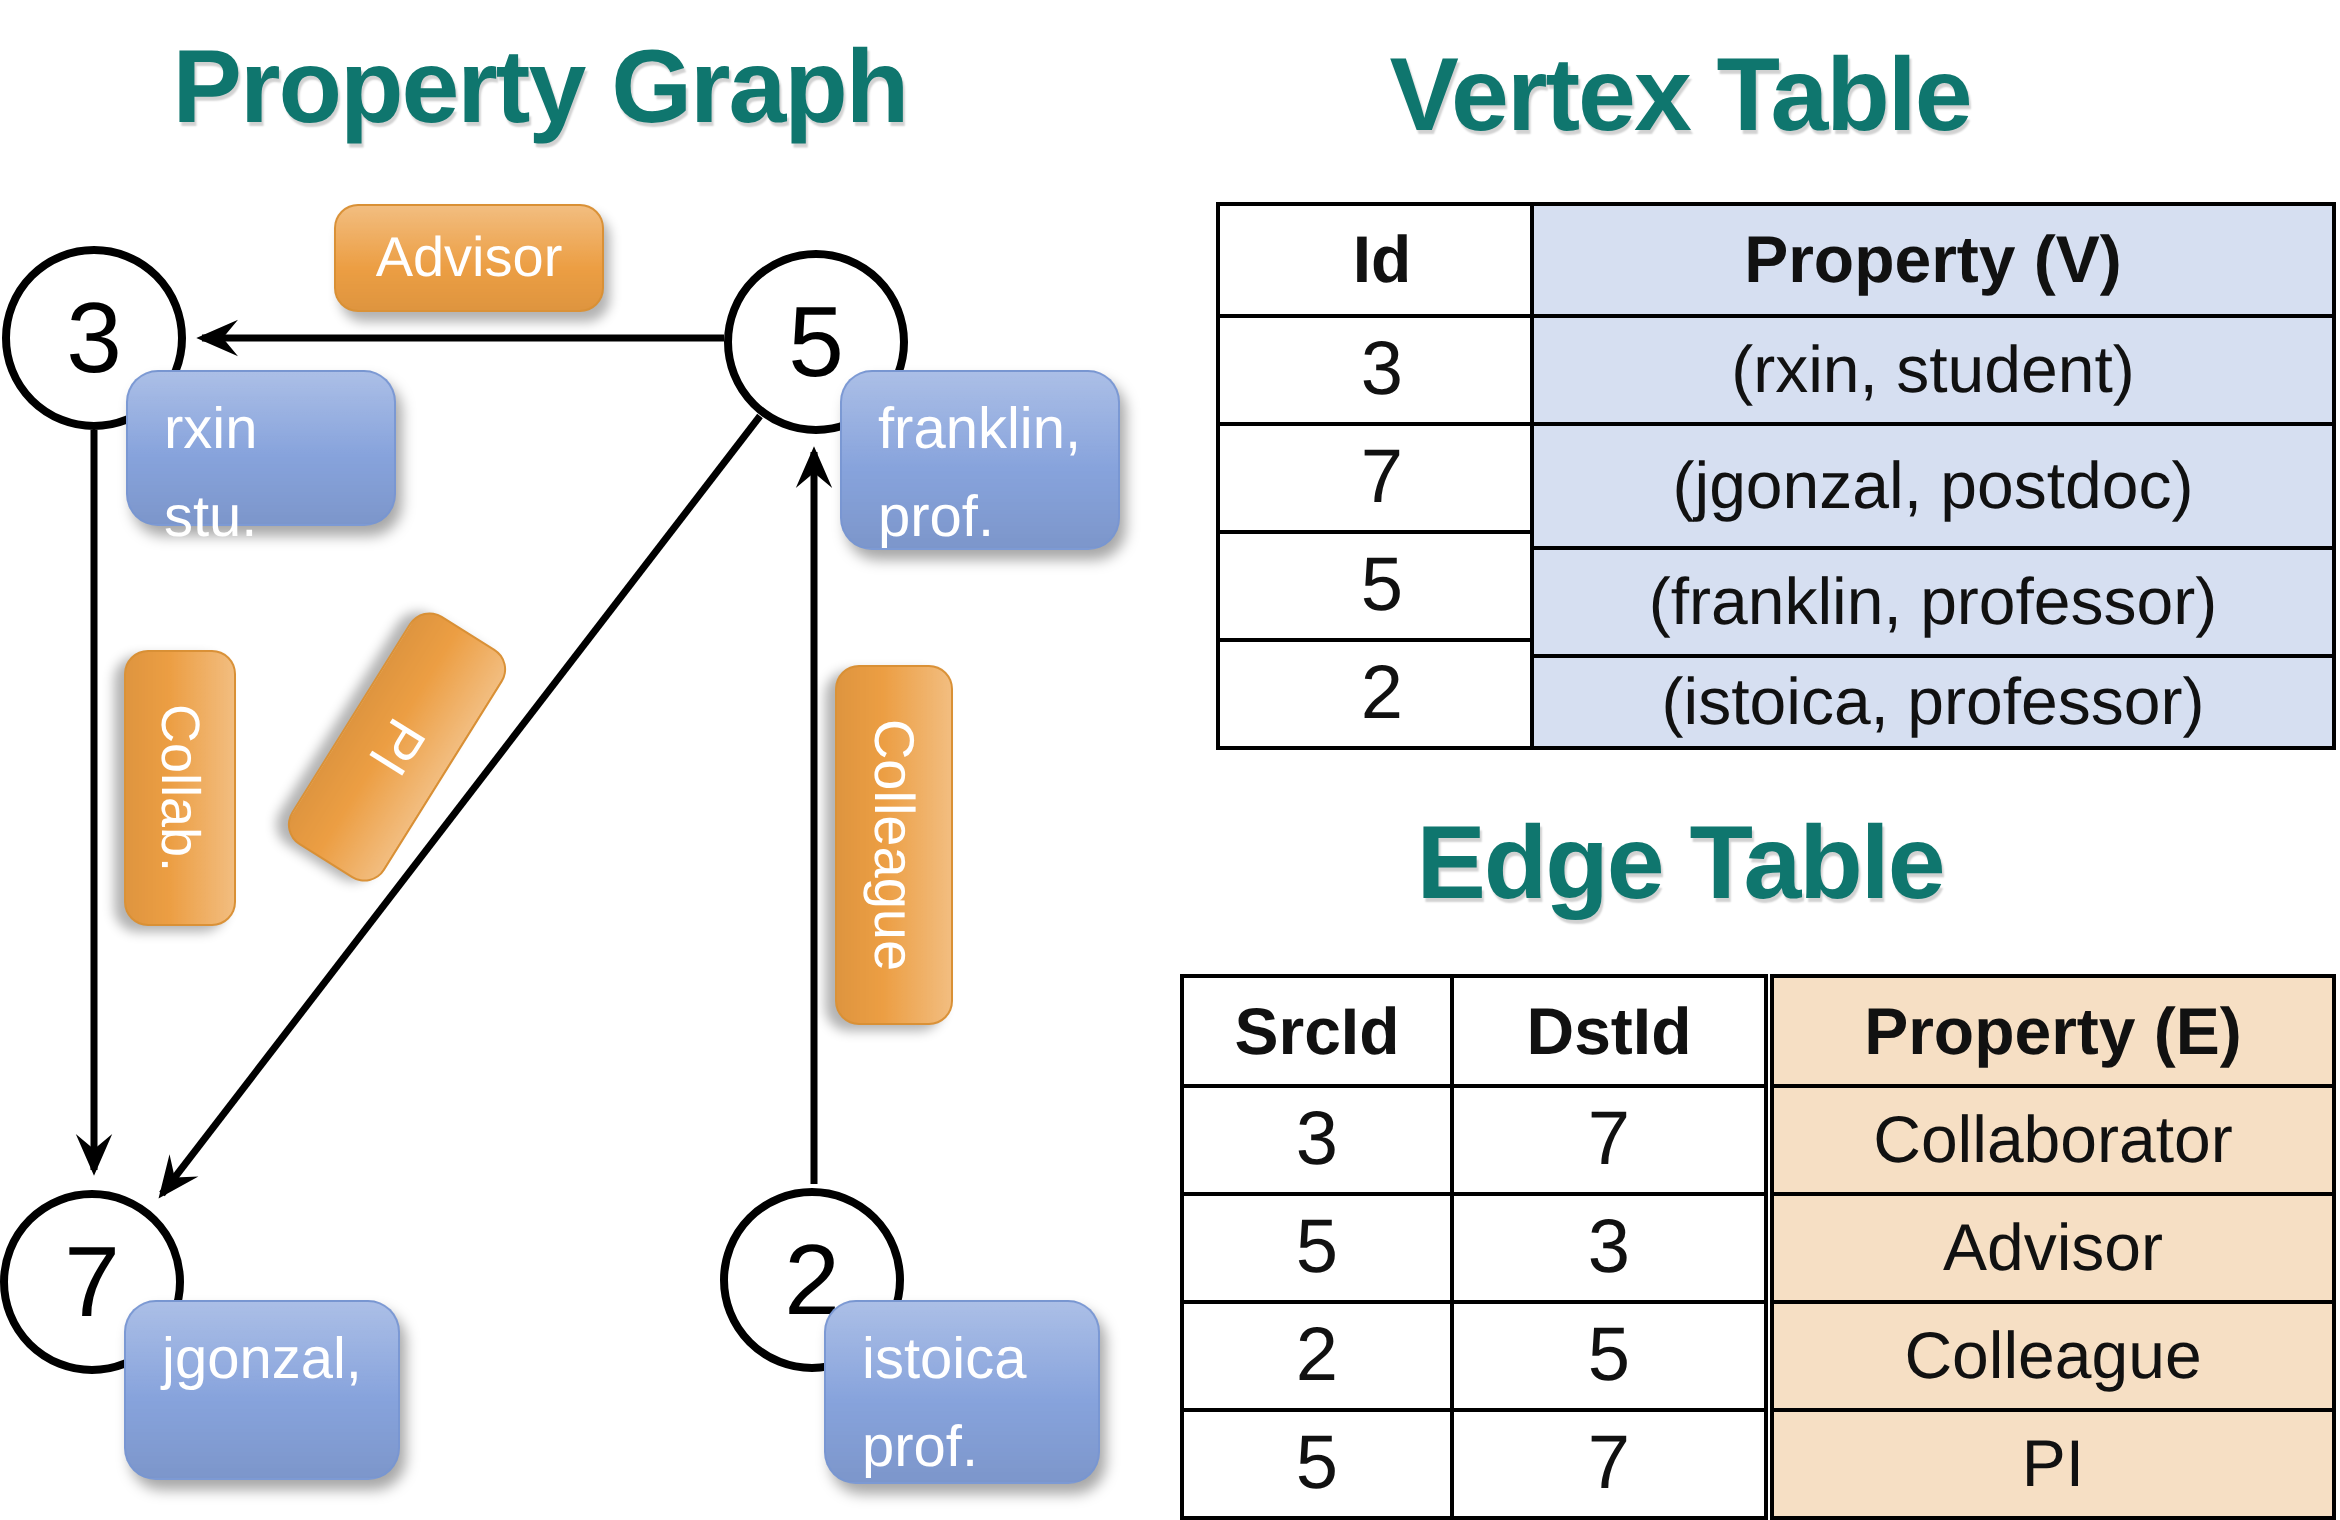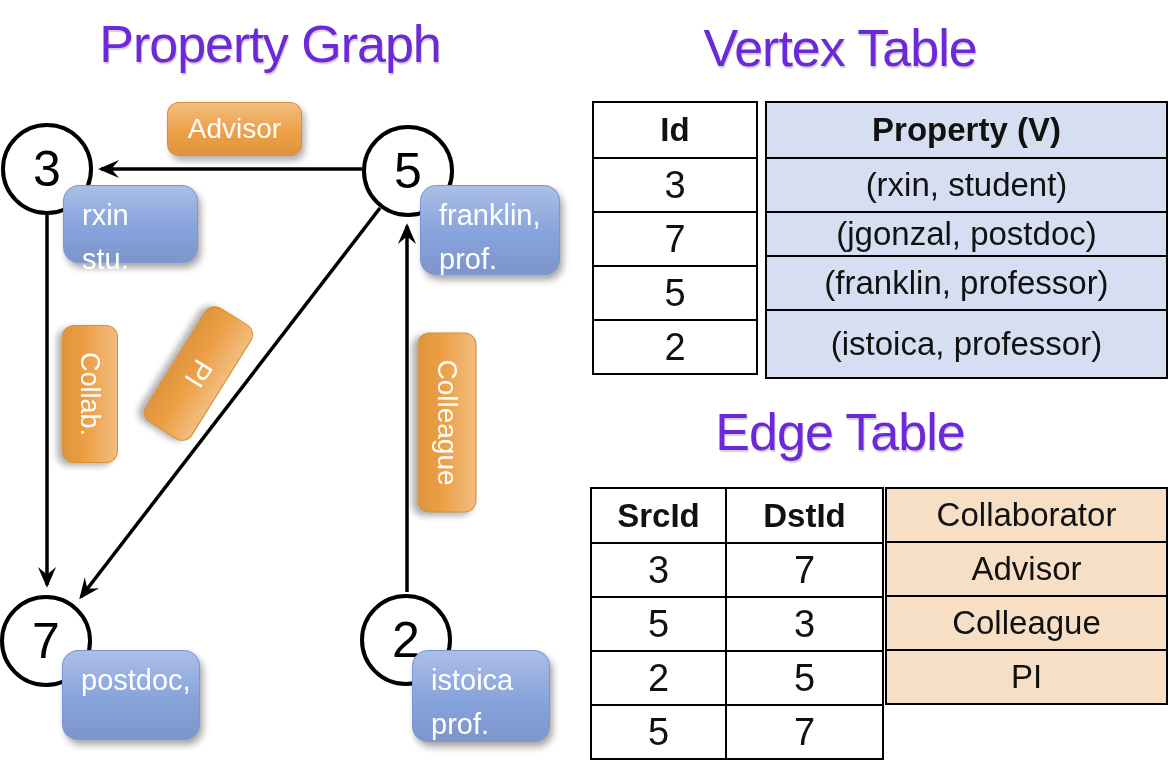--- a/index.html
+++ b/index.html
@@ -1,22 +1,22 @@
 <!DOCTYPE html>
 <html style="--edge-label-orange: #EC9E43; --node-property-blue: #87A3DC; --vertex-property-bg: #D6DFF1; --edge-property-bg: #F6DFC4;"><head>
 <meta charset="utf-8">
 <style>
   html,body { margin:0; padding:0; background:#fff; }
   .canvas {
     position:relative; width:1170px; height:760px; background:#fff;
     font-family:"Liberation Sans", sans-serif; overflow:hidden;
   }
   .big-title {
-    position:absolute; text-align:center; font-size:52px; font-weight:400;
-    color:#6d28d9; letter-spacing:-1px; white-space:nowrap;
+    position:absolute; text-align:center; font-size:52px; font-weight:700;
+    color:#0f766e; letter-spacing:-1px; white-space:nowrap;
     text-shadow:1px 2px 1px rgba(0,0,0,0.18);
   }
   
   .edges { position:absolute; left:0; top:0; }
   .edges line { stroke:#000; stroke-width:3.5; }
   .node {
     position:absolute; width:92px; height:92px; box-sizing:border-box;
     border:4px solid #000; border-radius:50%; background:#fff;
     display:flex; align-items:center; justify-content:center;
     font-size:50px; color:#000;
@@ -99,30 +99,30 @@
 
   <div class="vprop" style="left:63px; top:185px; width:135px; height:78px;">
     <div>rxin</div>
     <div>stu.</div>
   </div>
   <div class="vprop" style="left:420px; top:185px; width:140px; height:90px;">
     <div>franklin,</div>
     <div>prof.</div>
   </div>
   <div class="vprop" style="left:62px; top:650px; width:138px; height:90px;">
-    <div>postdoc,</div>
+    <div>jgonzal,</div>
   </div>
   <div class="vprop" style="left:412px; top:650px; width:138px; height:92px;">
     <div>istoica</div>
     <div>prof.</div>
   </div>
 
   <div class="big-title" style="left:565px; top:18px; width:550px;">Vertex Table</div>
 
-  <table class="tbl" style="left:592px; top:101px; width:166px;">
+  <table class="tbl" style="left:608px; top:101px; width:166px;">
     <tbody>
         <tr style="height:56px;">
           <td class="hdr">Id</td>
         </tr>
     <tr style="height:54px;">
           <td class="num">3</td>
         </tr>
     <tr style="height:54px;">
           <td class="num">7</td>
         </tr>
@@ -136,27 +136,27 @@
     </table>
 
   <table class="tbl vbg" style="left:765px; top:101px; width:403px;">
     <tbody>
         <tr style="height:56px;">
           <td class="hdr">Property (V)</td>
         </tr>
     <tr style="height:54px;">
           <td>(rxin, student)</td>
         </tr>
-    <tr style="height:44px;">
+    <tr style="height:62px;">
           <td>(jgonzal, postdoc)</td>
         </tr>
     <tr style="height:54px;">
           <td>(franklin, professor)</td>
         </tr>
-    <tr style="height:68px;">
+    <tr style="height:46px;">
           <td>(istoica, professor)</td>
         </tr>
   </tbody>
     </table>
 
   <div class="big-title" style="left:565px; top:402px; width:550px;">Edge Table</div>
 
   <table class="tbl" style="left:590px; top:487px; width:292px;">
     <colgroup>
         <col style="width:135px;">
@@ -181,20 +181,23 @@
     </tr>
     <tr style="height:54px;">
       <td class="num">5</td>
       <td class="num">7</td>
     </tr>
   </tbody>
     </table>
 
   <table class="tbl ebg" style="left:885px; top:487px; width:283px;">
     <tbody>
+        <tr style="height:55px;">
+          <td class="hdr">Property (E)</td>
+        </tr>
     <tr style="height:54px;">
           <td>Collaborator</td>
         </tr>
     <tr style="height:54px;">
           <td>Advisor</td>
         </tr>
     <tr style="height:54px;">
           <td>Colleague</td>
         </tr>
     <tr style="height:54px;">

